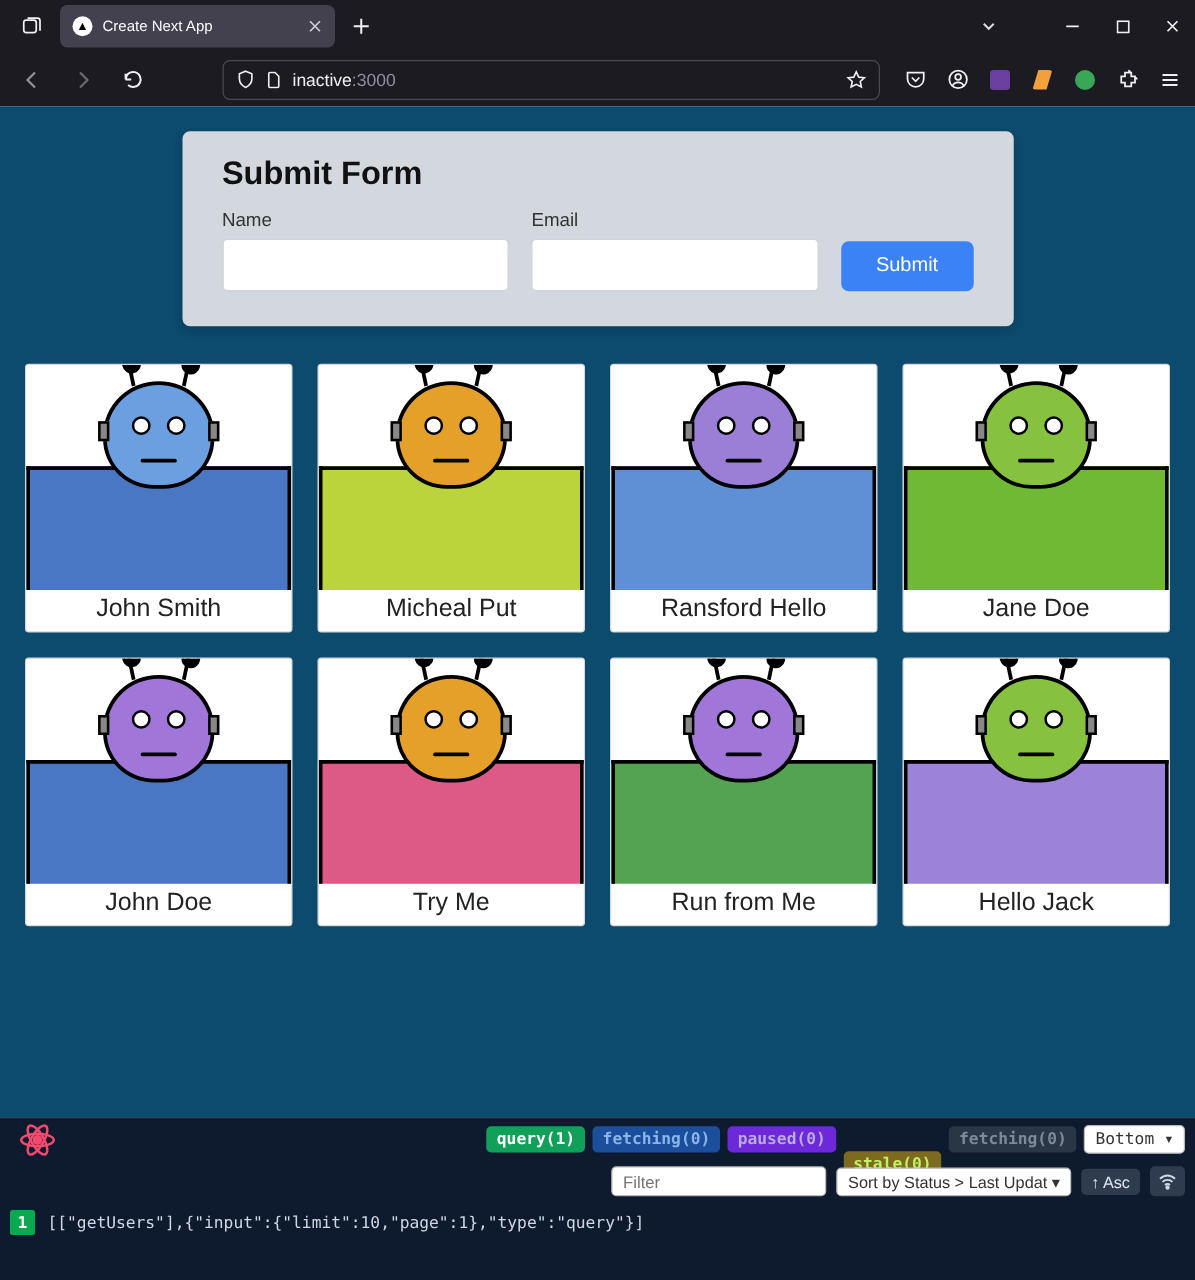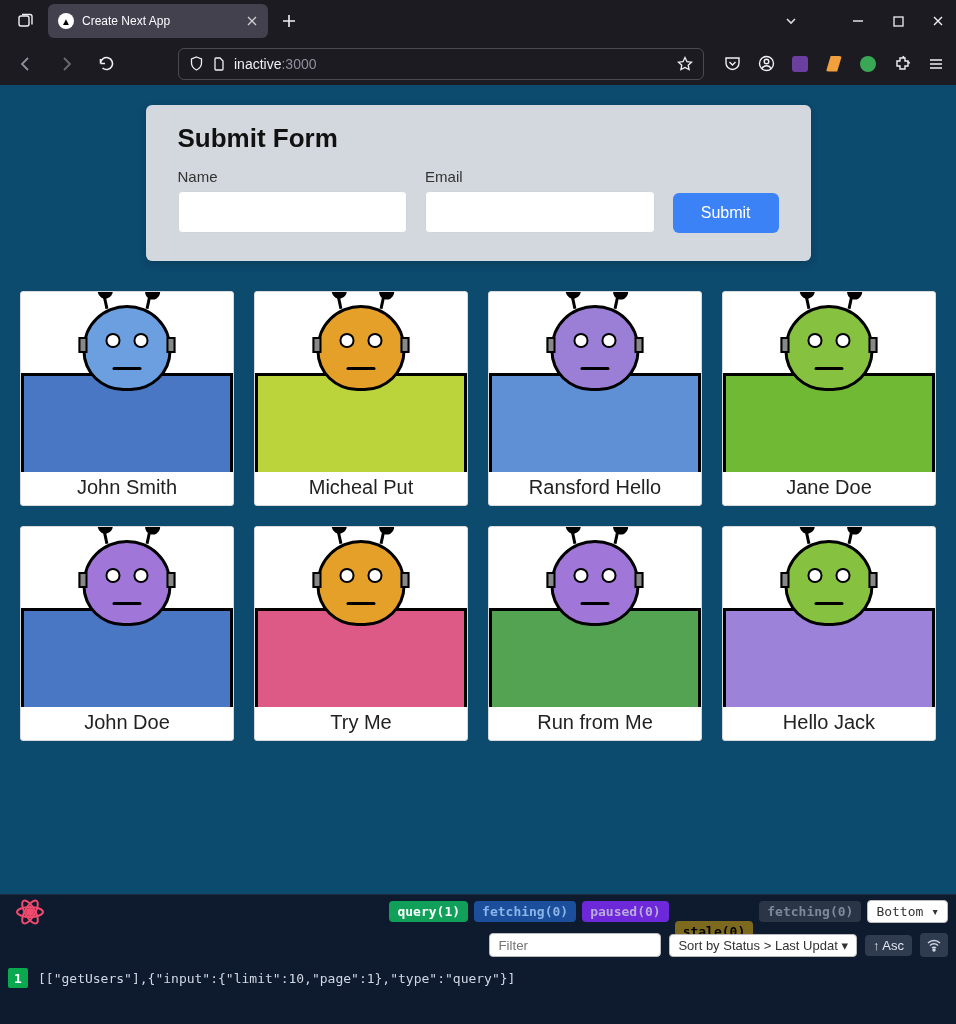--- a/index.html
+++ b/index.html
@@ -55,21 +55,21 @@
 .bot .ear.l{left:-8%;} .bot .ear.r{right:-8%;}
 .bot .ant{position:absolute;width:3px;height:24%;background:#000;top:-22%;}
 .bot .ant.l{left:22%;transform:rotate(-12deg);} .bot .ant.r{right:22%;transform:rotate(12deg);}
 .bot .ant::after{content:"";position:absolute;top:-6px;left:-4px;width:11px;height:11px;border:2px solid #000;border-radius:50%;background:inherit;}
 
 
 .devtools { position:absolute; bottom:0; left:0; right:0; height:130px; background:#0e1a2e; color:#cfd7e3; font-family: ui-monospace, Menlo, monospace; font-size:13px;}
 .dt-top { height:34px; border-top:1px solid #1f2b40; display:flex; align-items:center; padding: 4px 8px; gap:6px; }
 .dt-logo { width:32px;height:32px; margin-left:6px; margin-right:auto;}
 .badge { border-radius:4px; padding:3px 8px; font-size:13px; font-weight:600; }
-.b-fresh{background:#11a05a;color:#fff;} .b-fetch{background:#1b4f9c;color:#8bb5e8;} .b-pause{background:#6d28d9;color:#b9abdc;} .b-stale{background:#7d6a1e;color:#000000;margin-top:40px;} .b-inact{background:#2a3645;color:#7d8a9c;}
+.b-fresh{background:#11a05a;color:#fff;} .b-fetch{background:#1b4f9c;color:#8bb5e8;} .b-pause{background:#6d28d9;color:#b9abdc;} .b-stale{background:#7d6a1e;color:#bef264;margin-top:40px;} .b-inact{background:#2a3645;color:#7d8a9c;}
 .dt-select { background:#fff; color:#333; border:1px solid #bbb; border-radius:4px; padding:3px 8px; font-size:13px; font-family:inherit;}
 .dt-mid { height:34px; display:flex; align-items:center; padding:4px 8px; gap:8px; justify-content:flex-end;}
 .dt-filter{ width:172px; background:#fff; border:1px solid #bbb; border-radius:4px; height:24px; padding:0 8px;}
 .dt-sort{ background:#fff;color:#333;border:1px solid #bbb;border-radius:4px;padding:3px 8px;font-size:13px;}
 .dt-asc{ background:#2f3b4e;color:#e0e6ef;border:none;border-radius:4px;padding:3px 8px;font-size:13px;}
 .dt-wifi{ width:28px;height:24px;background:#2f3b4e;border-radius:4px;display:flex;align-items:center;justify-content:center;}
 .dt-list { padding:6px 8px; display:flex; align-items:center; gap:10px;}
 .dt-count { background:#0aa84f; color:#fff; width:20px; height:20px; display:flex;align-items:center;justify-content:center; font-weight:700; border-radius:2px;}
 .dt-query { color:#d1d8e4; }
 

